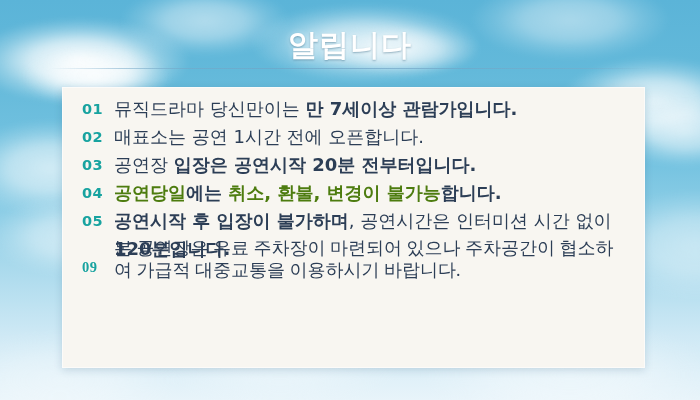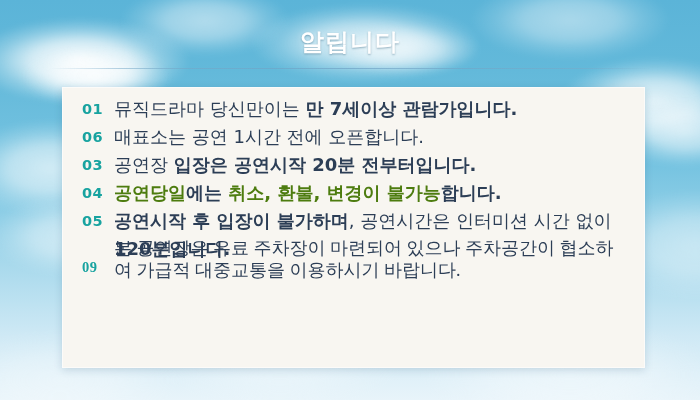--- a/index.html
+++ b/index.html
@@ -61,21 +61,21 @@
   
   .title-wrap {
     position: absolute;
     left: 0;
     top: 30px;
     width: 700px;
     text-align: center;
   }
   .title {
     display: inline-block;
-    font-size: 24px;
+    font-size: 30px;
     font-weight: 700;
     color: #ffffff;
     letter-spacing: 1px;
     text-shadow: 0 1px 2px rgba(40,90,120,0.45),
                  0 0 6px rgba(255,255,255,0.35);
     line-height: 1;
   }
   .title-rule {
     position: absolute;
     left: 50px;
@@ -168,21 +168,21 @@
   </div>
   <div class="title-rule"></div>
 
   <div class="card">
     <ul class="list" id="notice-list">
         <li class="item">
           <span class="num">01</span>
           <span class="txt"><span>뮤직드라마 당신만이는 </span><span class="b">만 7세이상 관람가입니다.</span></span>
         </li>
         <li class="item">
-          <span class="num">06</span>
+          <span class="num">02</span>
           <span class="txt"><span>매표소는 공연 1시간 전에 오픈합니다.</span></span>
         </li>
         <li class="item">
           <span class="num">03</span>
           <span class="txt"><span>공연장 </span><span class="b">입장은 공연시작 20분 전부터입니다.</span></span>
         </li>
         <li class="item">
           <span class="num">04</span>
           <span class="txt"><span class="r">공연당일</span><span class="b">에는 </span><span class="r">취소, 환불, 변경이 불가능</span><span class="b">합니다.</span></span>
         </li>

